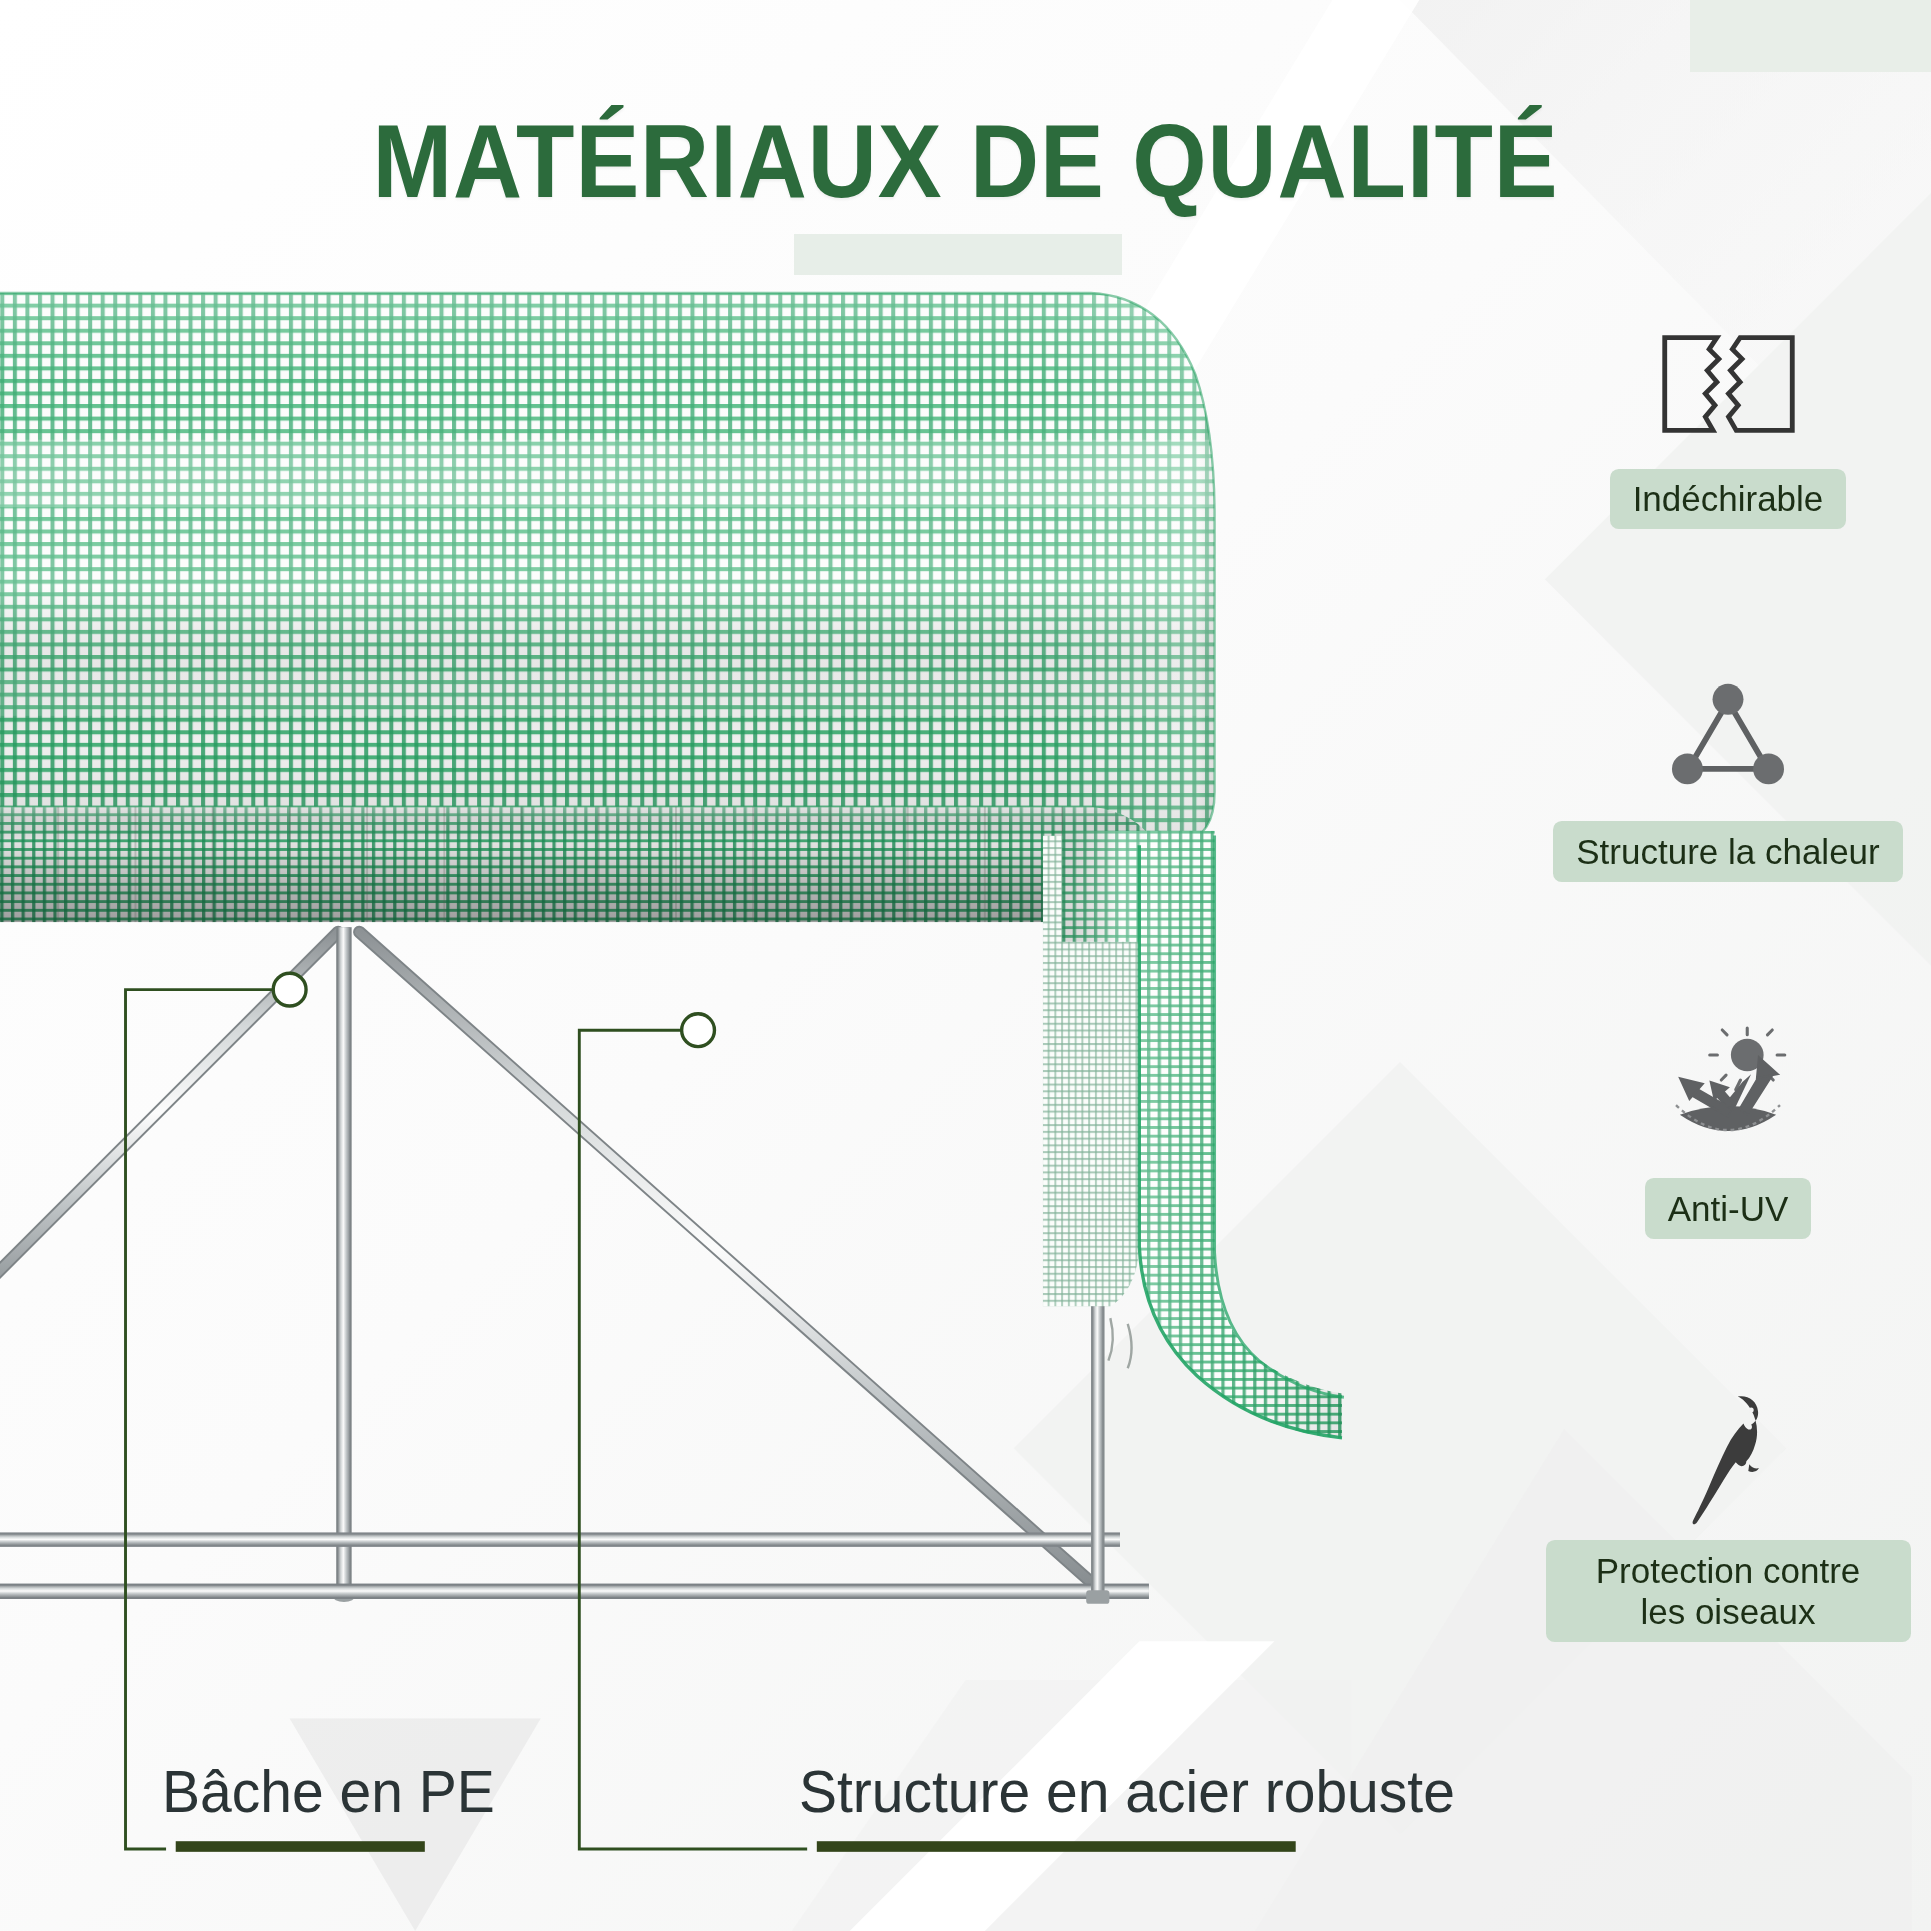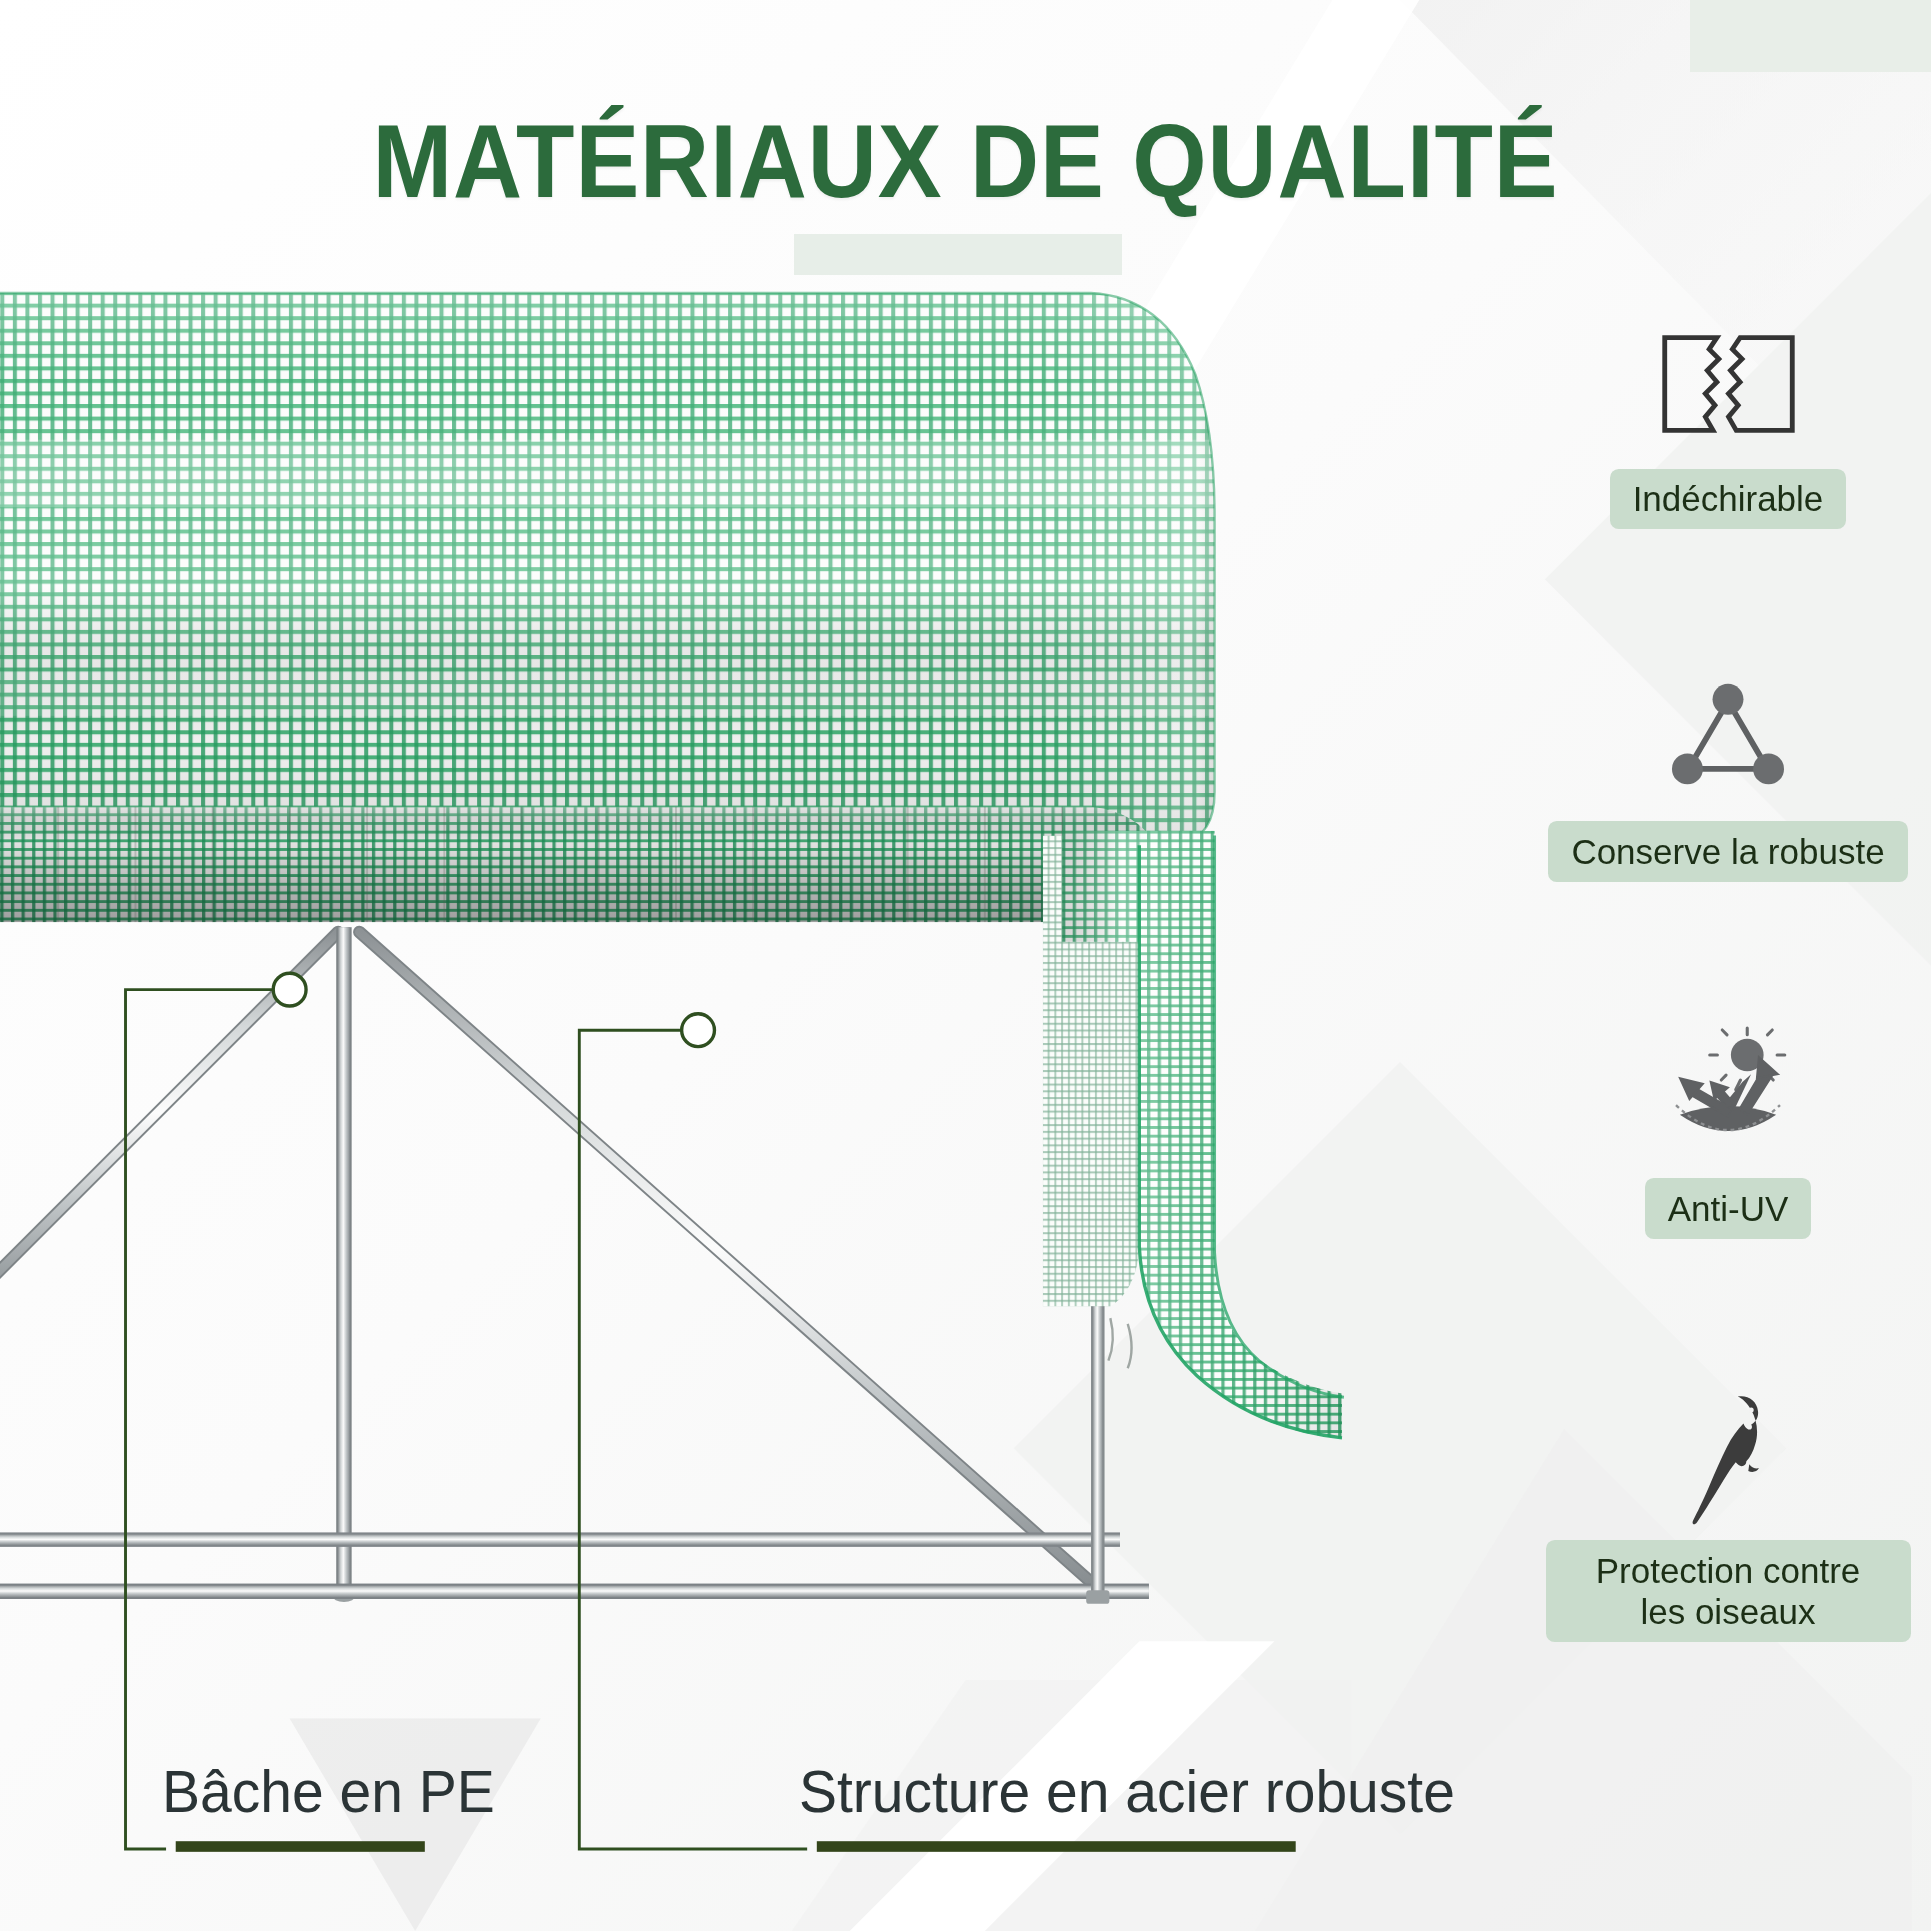--- a/index.html
+++ b/index.html
@@ -327,21 +327,21 @@
       <div class="feature-icon">
         <svg width="126" height="114" viewBox="0 0 130 118" xmlns="http://www.w3.org/2000/svg">
           <g stroke="#5f6163" stroke-width="6" fill="none">
             <path d="M 65,22 L 24,92 L 106,92 Z"></path>
           </g>
           <circle cx="65" cy="20" r="16" fill="#6b6d6f"></circle>
           <circle cx="23" cy="92" r="16" fill="#6b6d6f"></circle>
           <circle cx="107" cy="92" r="16" fill="#6b6d6f"></circle>
         </svg>
       </div>
-      <div class="feature-badge">Conserve la robuste</div>
+      <div class="feature-badge">Structure la chaleur</div>
     </div>
 
     <div class="feature" id="feature-2">
       <div class="feature-icon">
         <svg width="154" height="135" viewBox="0 0 160 140" xmlns="http://www.w3.org/2000/svg">
 
           <circle cx="100" cy="30" r="17" fill="#6b6d6f"></circle>
           <g stroke="#6b6d6f" stroke-width="3.2" stroke-linecap="round">
             <line x1="100" y1="2" x2="100" y2="9"></line>
             <line x1="121" y1="9" x2="126" y2="4"></line>

